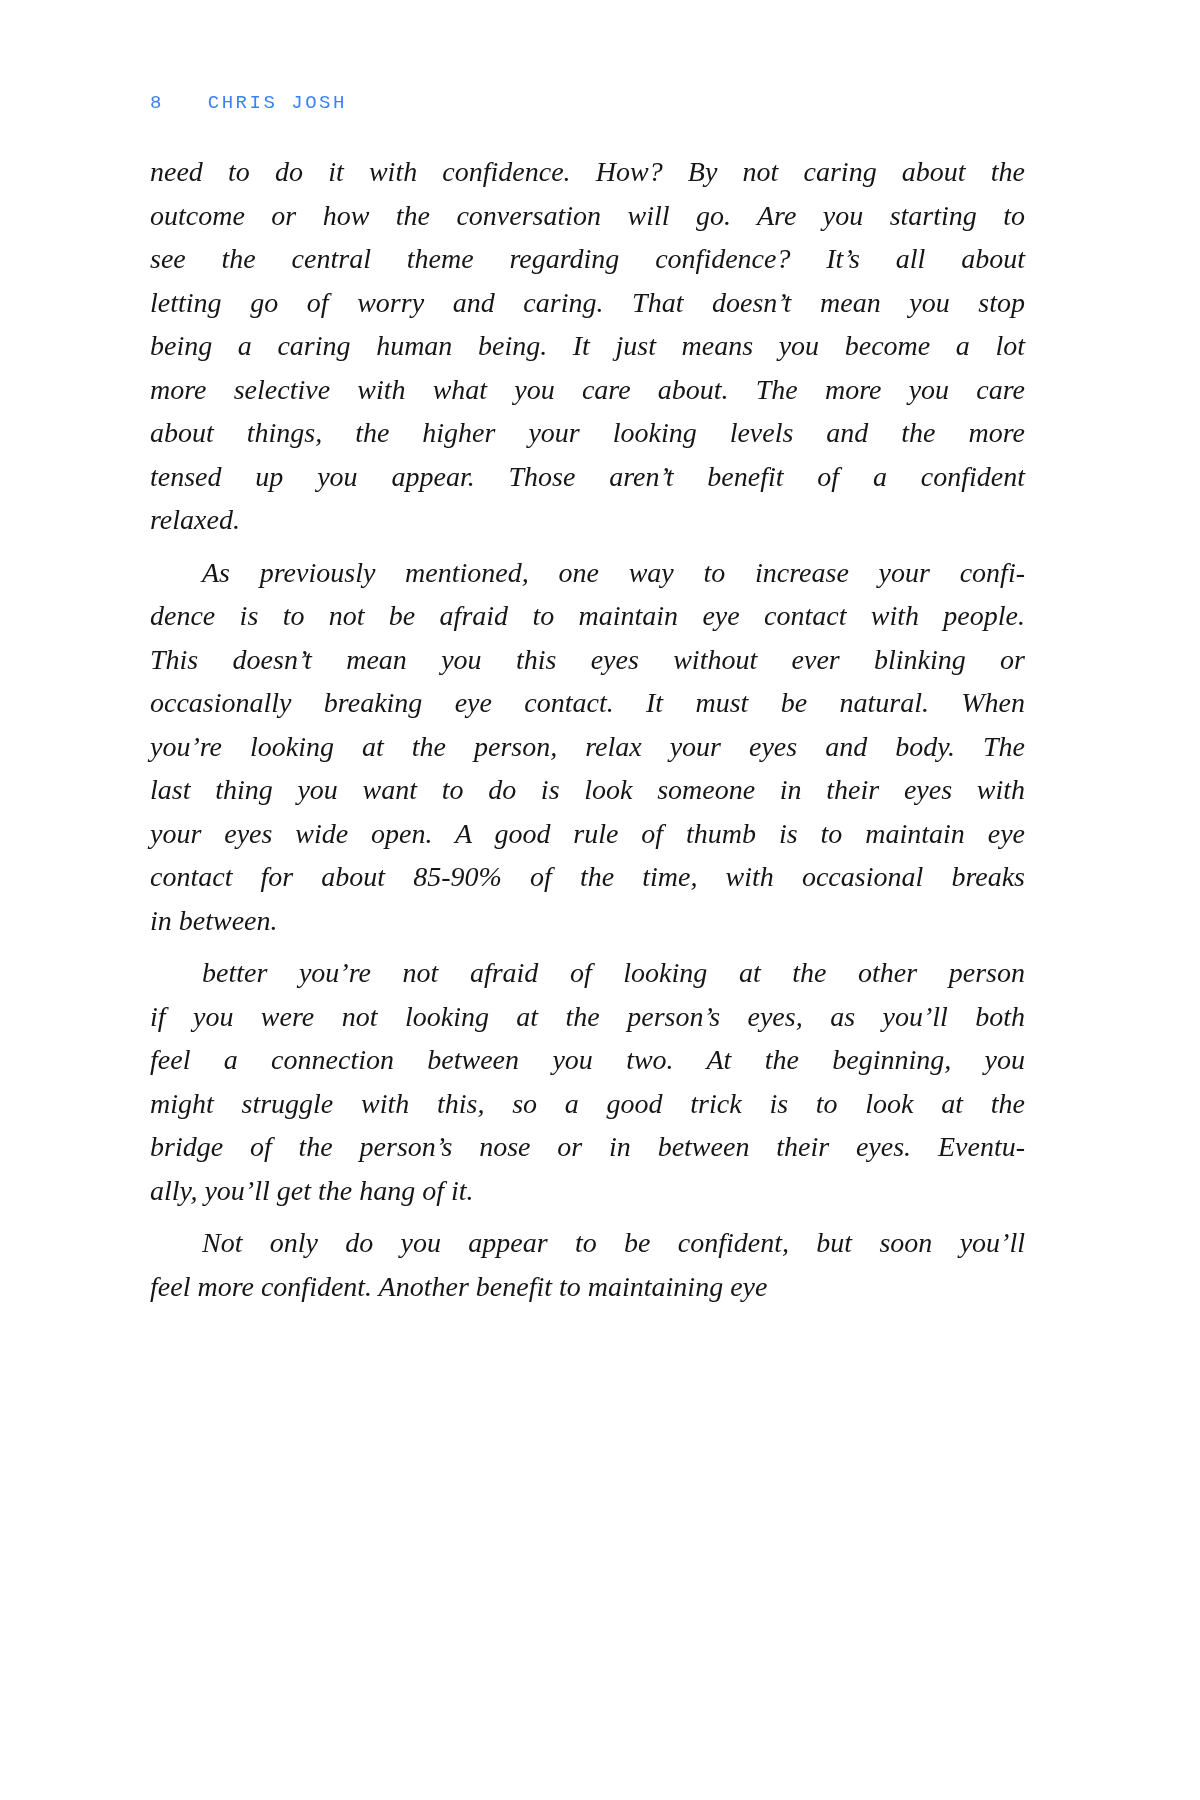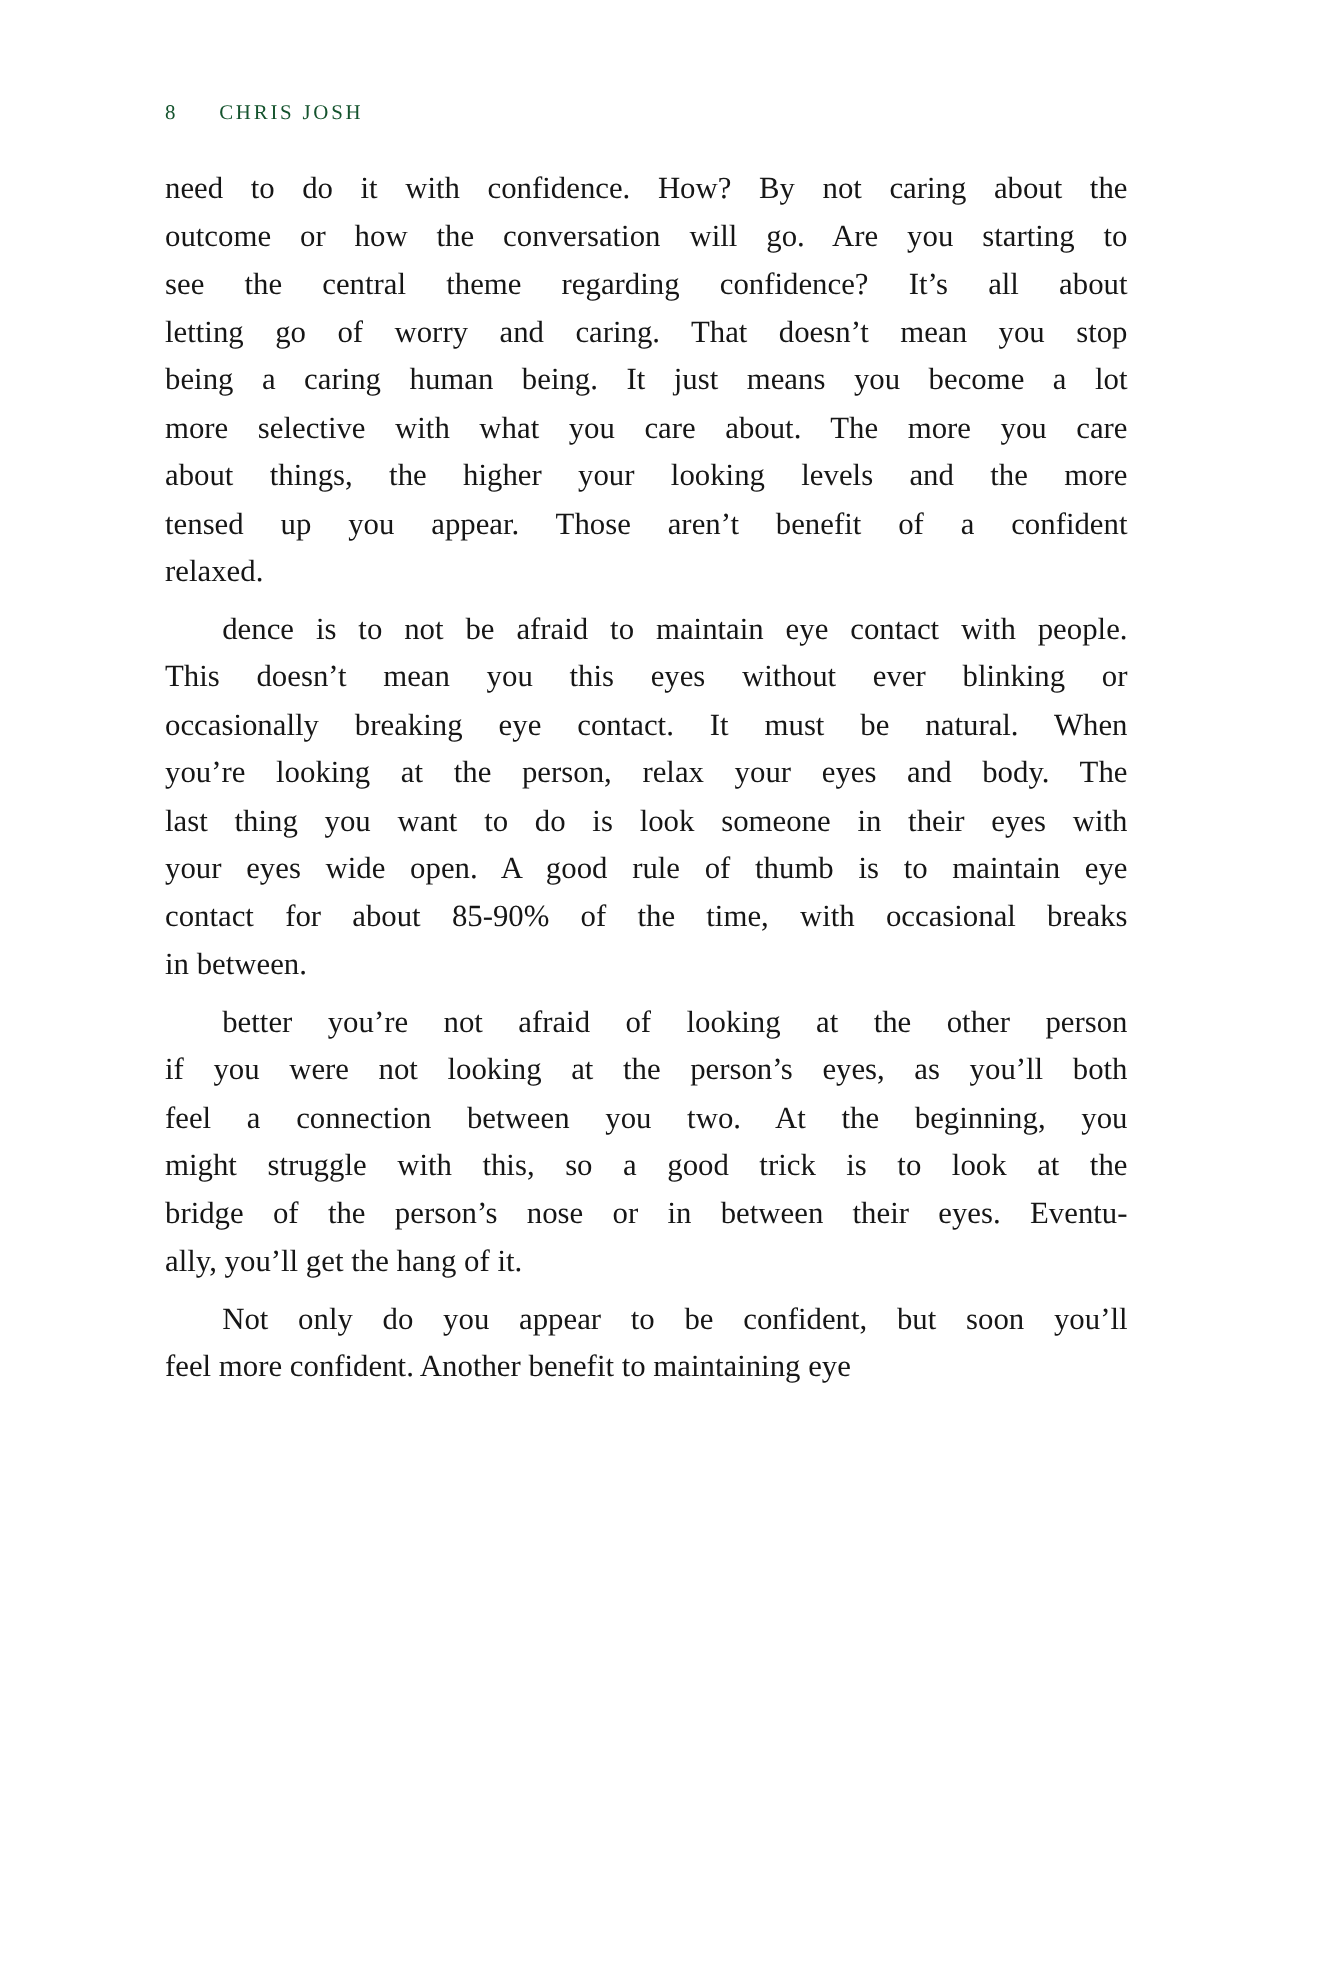--- a/index.html
+++ b/index.html
@@ -15,25 +15,25 @@
   }
   .page {
     position: absolute;
     inset: 0;
     background: #ffffff;
   }
   .page-header {
     position: absolute;
     top: 92px;
     left: 150px;
-    font-family: Liberation Serif, serif;
+    font-family: Liberation Mono, monospace;
     font-size: 19px;
     font-weight: 400;
     letter-spacing: 2.5px;
-    color: #14532d;
+    color: #3b82f6;
     white-space: nowrap;
   }
   .page-number {
     display: inline-block;
     margin-right: 30px;
   }
   .body-text {
     position: absolute;
     top: 150px;
     left: 150px;
@@ -48,20 +48,21 @@
   }
   .para + .para {
     margin-top: 9px;
   }
   .para.indent .line:first-child {
     text-indent: 52px;
   }
   .line {
     text-align: justify;
     text-align-last: justify;
+    font-style: italic;
   }
   .line.last {
     text-align: justify;
     text-align-last: left;
   }
 </style>
 </head>
 <body>
 
 <div class="page">
@@ -78,20 +79,21 @@
         <div class="line">outcome or how the conversation will go. Are you starting to</div>
         <div class="line">see the central theme regarding confidence? It’s all about</div>
         <div class="line">letting go of worry and caring. That doesn’t mean you stop</div>
         <div class="line">being a caring human being. It just means you become a lot</div>
         <div class="line">more selective with what you care about. The more you care</div>
         <div class="line">about things, the higher your looking levels and the more</div>
         <div class="line">tensed up you appear. Those aren’t benefit of a confident</div>
         <div class="line last">relaxed.</div>
       </div>
       <div class="para indent">
+        <div class="line">As previously mentioned, one way to increase your confi-</div>
         <div class="line">dence is to not be afraid to maintain eye contact with people.</div>
         <div class="line">This doesn’t mean you this eyes without ever blinking or</div>
         <div class="line">occasionally breaking eye contact. It must be natural. When</div>
         <div class="line">you’re looking at the person, relax your eyes and body. The</div>
         <div class="line">last thing you want to do is look someone in their eyes with</div>
         <div class="line">your eyes wide open. A good rule of thumb is to maintain eye</div>
         <div class="line">contact for about 85-90% of the time, with occasional breaks</div>
         <div class="line last">in between.</div>
       </div>
       <div class="para indent">

